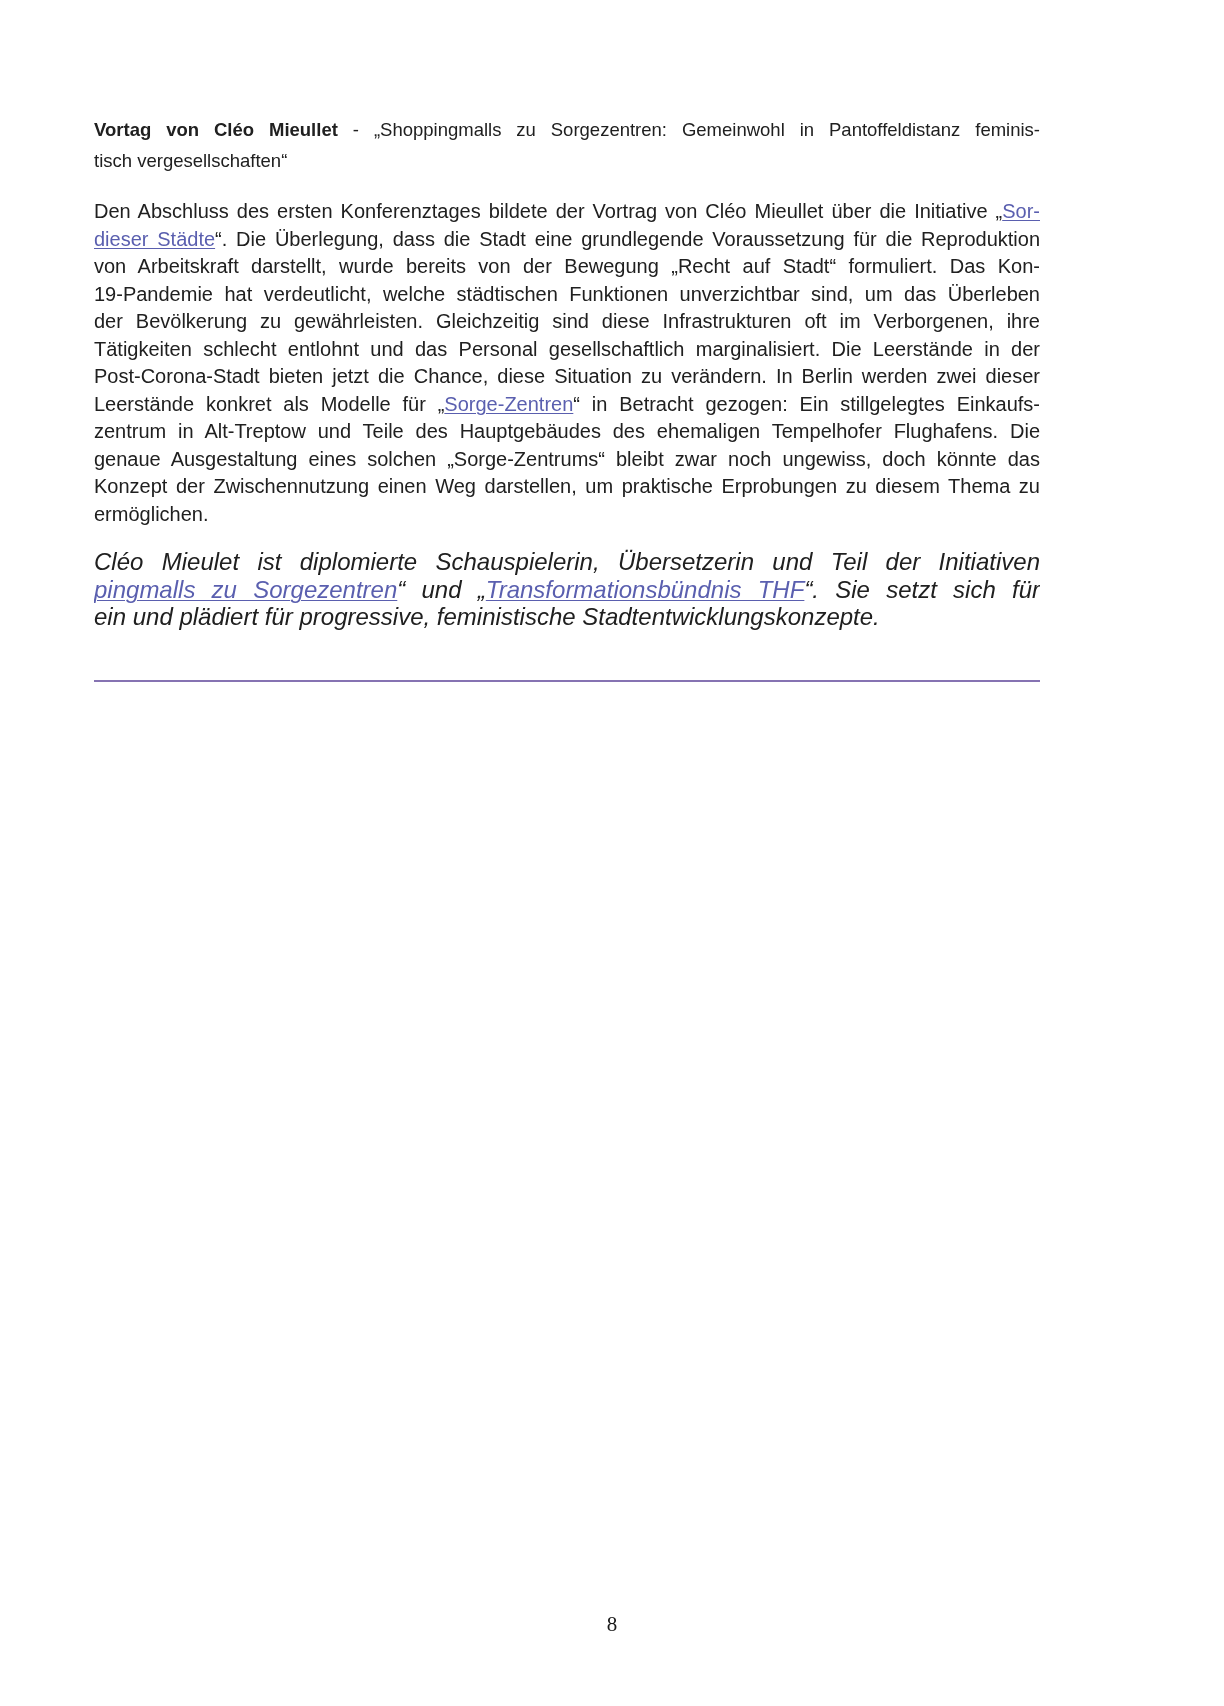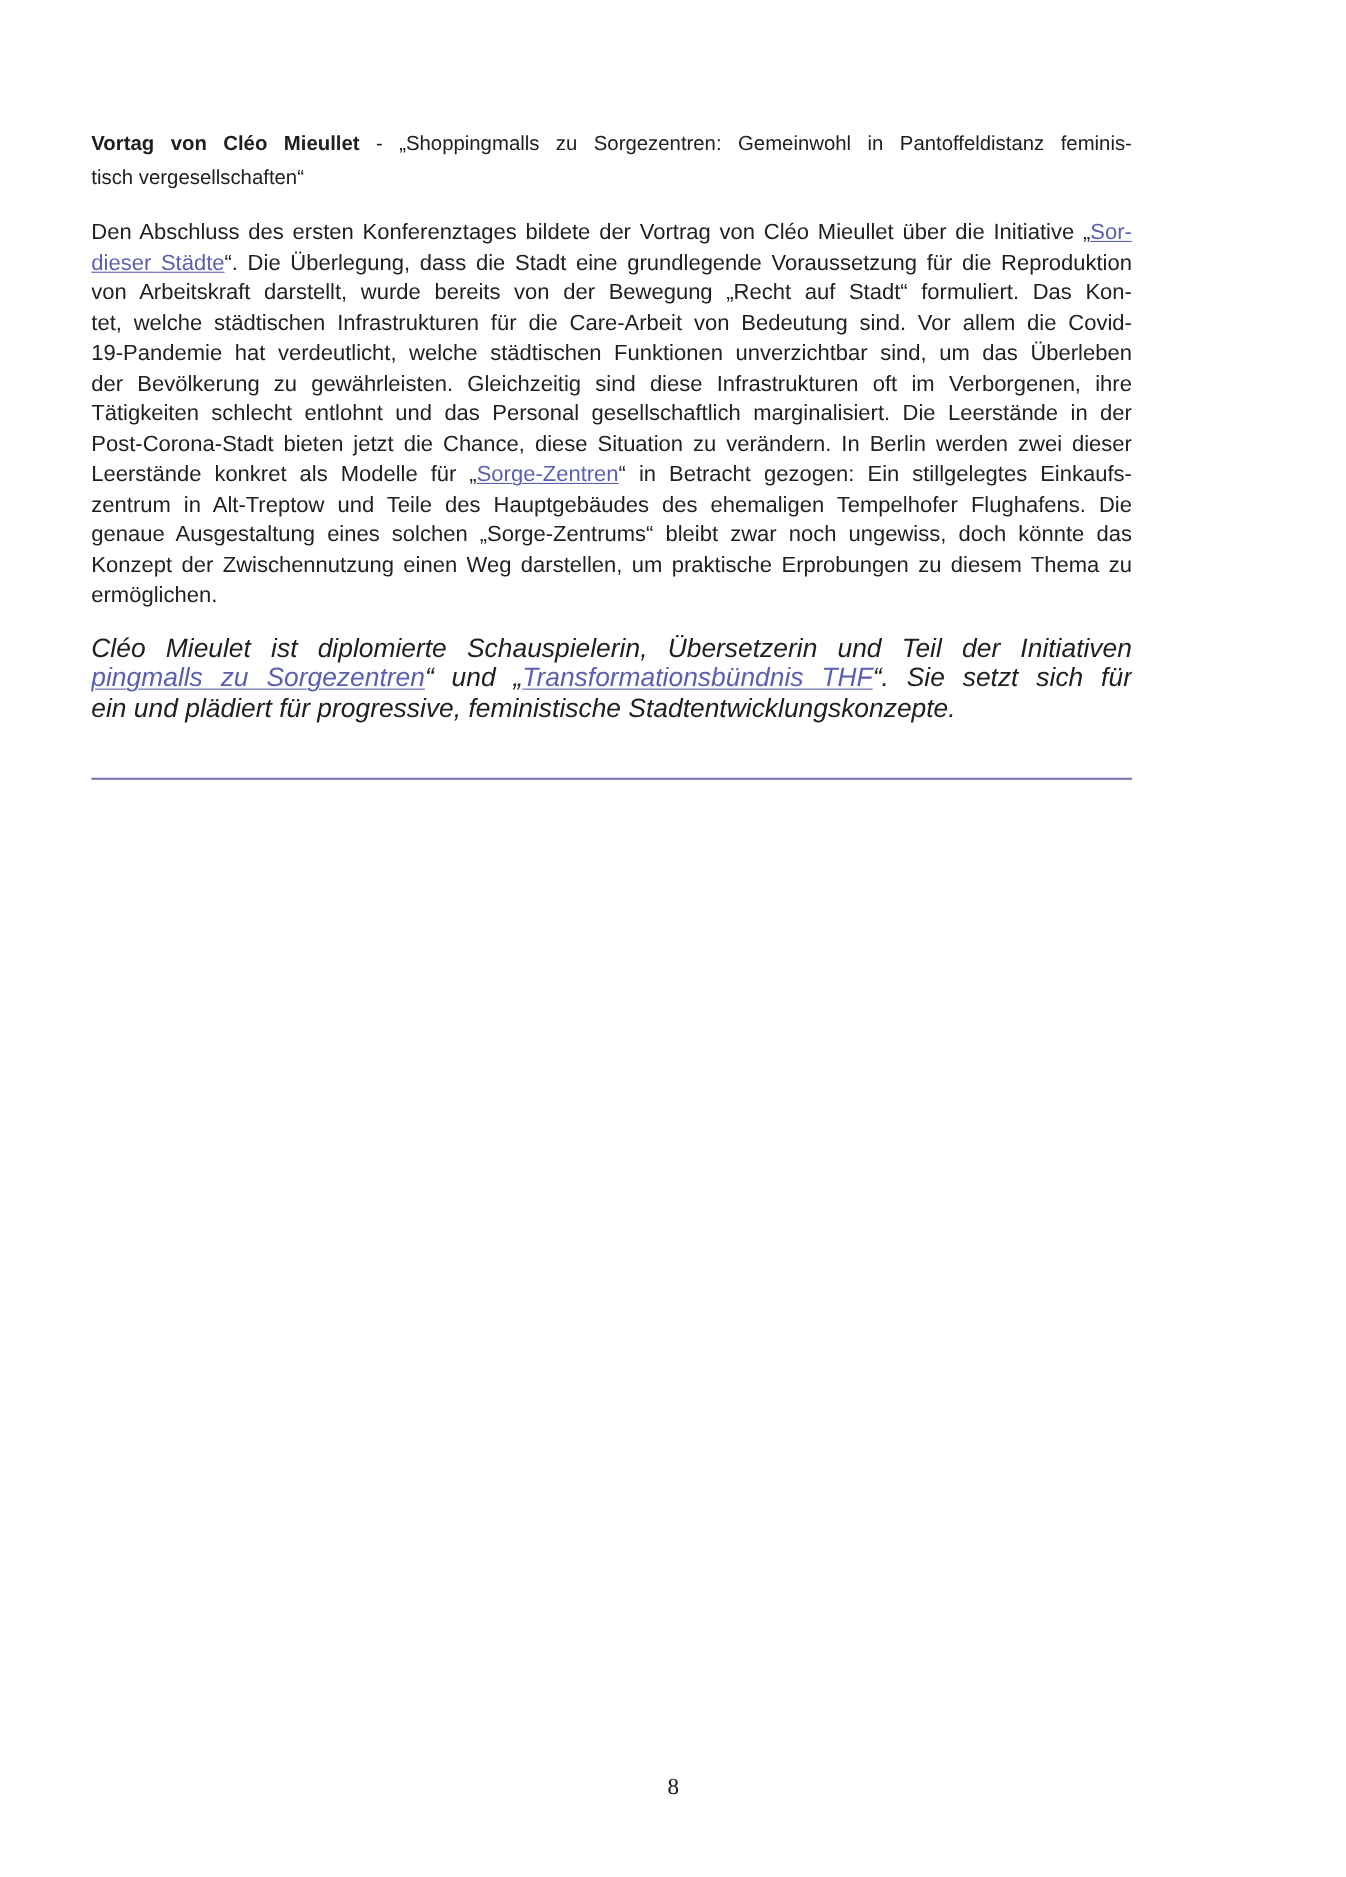--- a/index.html
+++ b/index.html
@@ -11,21 +11,21 @@
     width: 1224px;
     height: 1706px;
     position: relative;
     overflow: hidden;
     background: var(--page-bg, #ffffff);
     color: var(--text, #202020);
     font-family: "Liberation Sans", "DejaVu Sans", sans-serif;
   }
   .content {
     position: absolute;
-    left: 83px;
+    left: 94px;
     top: 0;
     width: 946px;
   }
   .para .line {
     text-align: justify;
     text-align-last: justify;
     overflow: hidden;
   }
   .para .line.last {
     text-align: center;
@@ -86,21 +86,20 @@
 <div class="page">
   <div class="content">
     <div class="para heading">
         <div class="line"><span class="bold">Vortag von Cléo Mieullet</span><span> - „Shoppingmalls zu Sorgezentren: Gemeinwohl in Pantoffeldistanz feminis-</span></div>
         <div class="line last"><span>tisch vergesellschaften“</span></div>
       </div>
     <div class="para summary">
         <div class="line"><span>Den Abschluss des ersten Konferenztages bildete der Vortrag von Cléo Mieullet über die Initiative „</span><span class="link">Sor-</span></div>
         <div class="line"><span class="link">dieser Städte</span><span>“. Die Überlegung, dass die Stadt eine grundlegende Voraussetzung für die Reproduktion</span></div>
         <div class="line"><span>von Arbeitskraft darstellt, wurde bereits von der Bewegung „Recht auf Stadt“ formuliert. Das Kon-</span></div>
-        <div class="line"><span>tet, welche städtischen Infrastrukturen für die Care-Arbeit von Bedeutung sind. Vor allem die Covid-</span></div>
         <div class="line"><span>19-Pandemie hat verdeutlicht, welche städtischen Funktionen unverzichtbar sind, um das Überleben</span></div>
         <div class="line"><span>der Bevölkerung zu gewährleisten. Gleichzeitig sind diese Infrastrukturen oft im Verborgenen, ihre</span></div>
         <div class="line"><span>Tätigkeiten schlecht entlohnt und das Personal gesellschaftlich marginalisiert. Die Leerstände in der</span></div>
         <div class="line"><span>Post-Corona-Stadt bieten jetzt die Chance, diese Situation zu verändern. In Berlin werden zwei dieser</span></div>
         <div class="line"><span>Leerstände konkret als Modelle für „</span><span class="link">Sorge-Zentren</span><span>“ in Betracht gezogen: Ein stillgelegtes Einkaufs-</span></div>
         <div class="line"><span>zentrum in Alt-Treptow und Teile des Hauptgebäudes des ehemaligen Tempelhofer Flughafens. Die</span></div>
         <div class="line"><span>genaue Ausgestaltung eines solchen „Sorge-Zentrums“ bleibt zwar noch ungewiss, doch könnte das</span></div>
         <div class="line"><span>Konzept der Zwischennutzung einen Weg darstellen, um praktische Erprobungen zu diesem Thema zu</span></div>
         <div class="line last"><span>ermöglichen.</span></div>
       </div>

